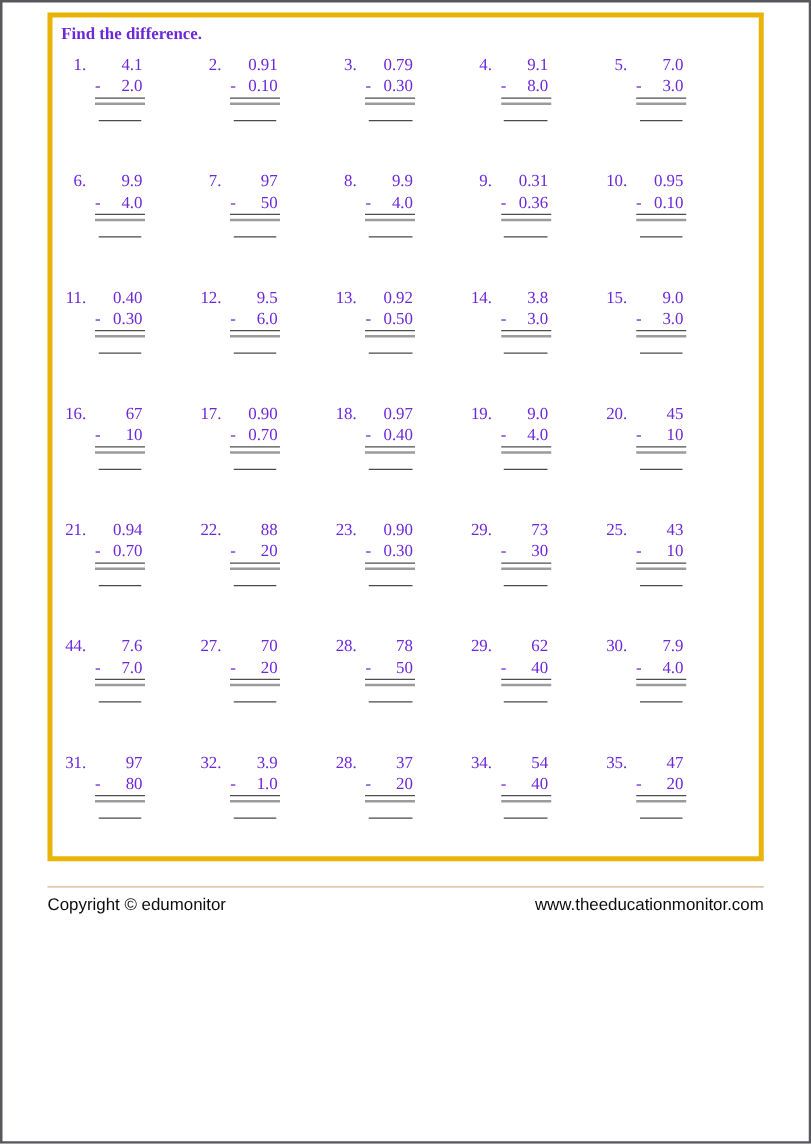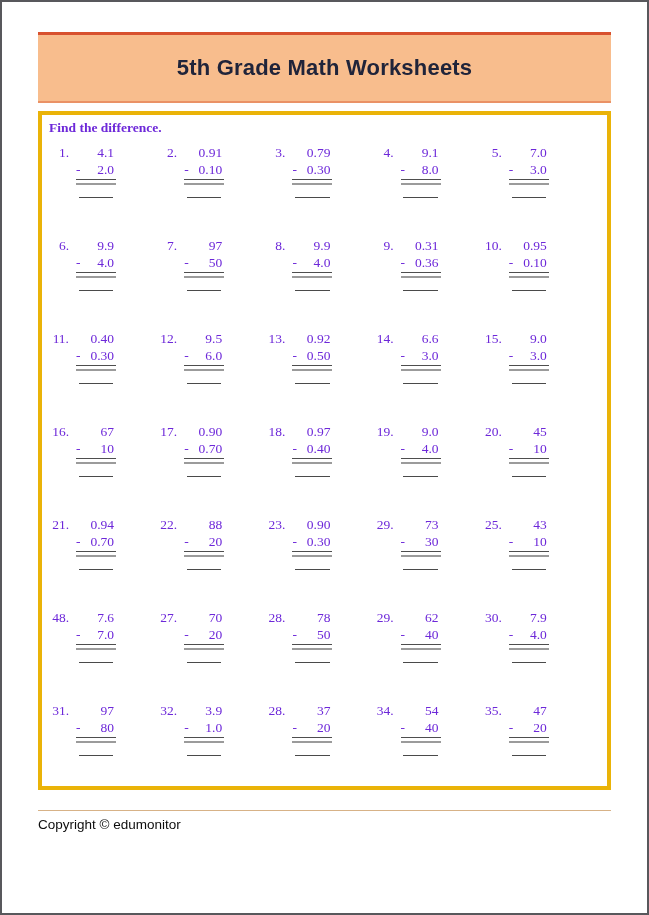--- a/index.html
+++ b/index.html
@@ -99,23 +99,20 @@
     padding-top: 6px;
     display: flex; justify-content: space-between;
     font-size: 13.5px; color: #0d0d0d;
   }
 </style>
 </head>
 <body>
 
 <div class="page">
 
-  <div class="band">
-    <div class="band-title">5th Grade Math Worksheets</div>
-  </div>
 
 
 
   <div class="ws-box">
     <div class="instruction">Find the difference.</div>
     <div class="grid">
   <div class="problem">
     <span class="plabel">1.</span>
     <span class="pbody">
       <span class="minuend" style="display:block">4.1</span>
@@ -293,21 +290,21 @@
       </span>
       <span class="bar-dark" style="display:block"></span>
       <span class="bar-gray" style="display:block"></span>
       <span class="answer-line" style="display:block"></span>
     </span>
   </div>
 
   <div class="problem">
     <span class="plabel">14.</span>
     <span class="pbody">
-      <span class="minuend" style="display:block">6.6</span>
+      <span class="minuend" style="display:block">3.8</span>
       <span class="sub-row" style="display:flex">
         <span>-</span>
         <span class="subtrahend">3.0</span>
       </span>
       <span class="bar-dark" style="display:block"></span>
       <span class="bar-gray" style="display:block"></span>
       <span class="answer-line" style="display:block"></span>
     </span>
   </div>
 
@@ -459,21 +456,21 @@
         <span>-</span>
         <span class="subtrahend">10</span>
       </span>
       <span class="bar-dark" style="display:block"></span>
       <span class="bar-gray" style="display:block"></span>
       <span class="answer-line" style="display:block"></span>
     </span>
   </div>
 
   <div class="problem">
-    <span class="plabel">48.</span>
+    <span class="plabel">44.</span>
     <span class="pbody">
       <span class="minuend" style="display:block">7.6</span>
       <span class="sub-row" style="display:flex">
         <span>-</span>
         <span class="subtrahend">7.0</span>
       </span>
       <span class="bar-dark" style="display:block"></span>
       <span class="bar-gray" style="display:block"></span>
       <span class="answer-line" style="display:block"></span>
     </span>
@@ -602,15 +599,16 @@
       <span class="bar-dark" style="display:block"></span>
       <span class="bar-gray" style="display:block"></span>
       <span class="answer-line" style="display:block"></span>
     </span>
   </div>
 </div>
   </div>
 
   <div class="footer">
     <span>Copyright © edumonitor</span>
+    <span>www.theeducationmonitor.com</span>
   </div>
 
 </div>
 
 </body></html>

